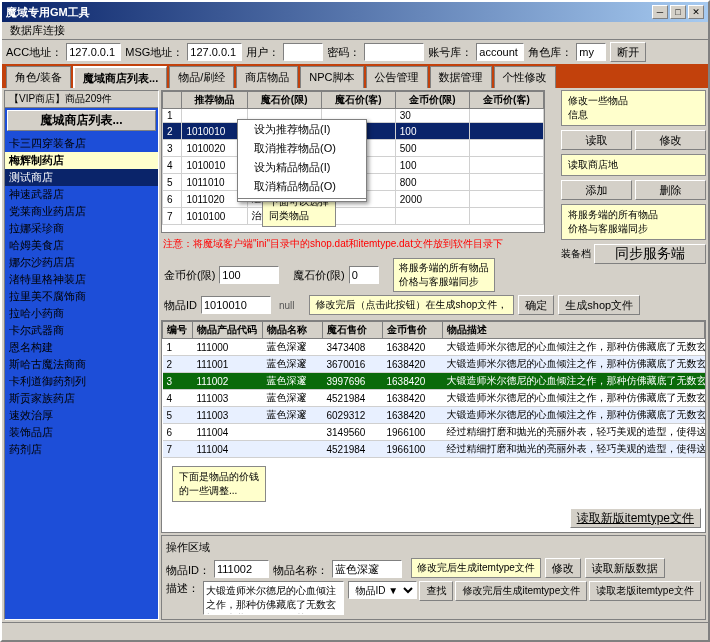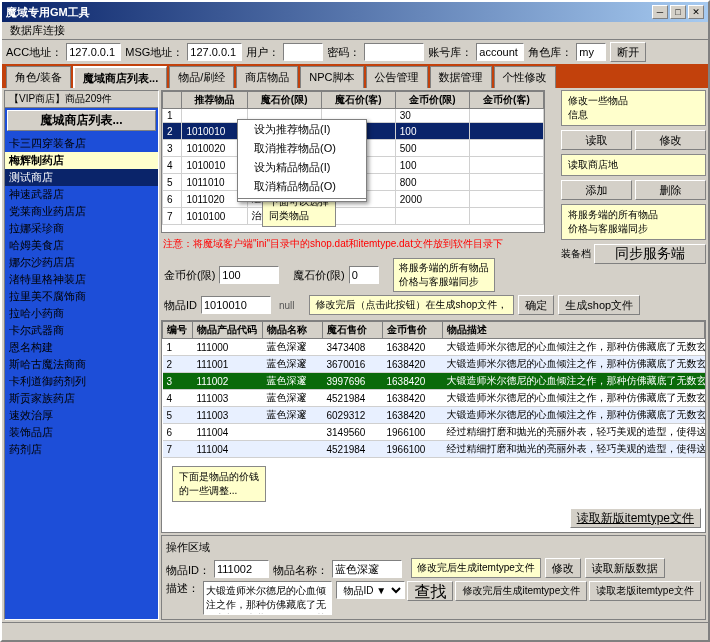--- a/index.html
+++ b/index.html
@@ -408,21 +408,21 @@
 
         <div style="display:flex;align-items:flex-start;gap:4px;">
           <span style="font-size:11px;white-space:nowrap;">描述：</span>
           <textarea class="op-textarea" style="width: 160px; height: 34px; font-size: 10px;">大锻造师米尔德尼的心血倾注之作，那种仿佛藏底了无数玄机的大蓝色调显得尤其格外，</textarea>
 
           <div style="display:flex;flex-direction:column;gap:2px;">
             <div style="display:flex;gap:2px;">
               <select class="op-input" style="font-size:10px;height:18px;">
                 <option>物品ID ▼</option>
               </select>
-              <button class="op-btn" style="font-size:16px;">查找</button>
+              <button class="op-btn" style="font-size:10px;">查找</button>
               <button class="op-btn" style="font-size:10px;">修改完后生成itemtype文件</button>
               <button class="op-btn" style="font-size:10px;">读取老版itemtype文件</button>
             </div>
           </div>
         </div>
       </div>
 
     </div>
   </div>
 

